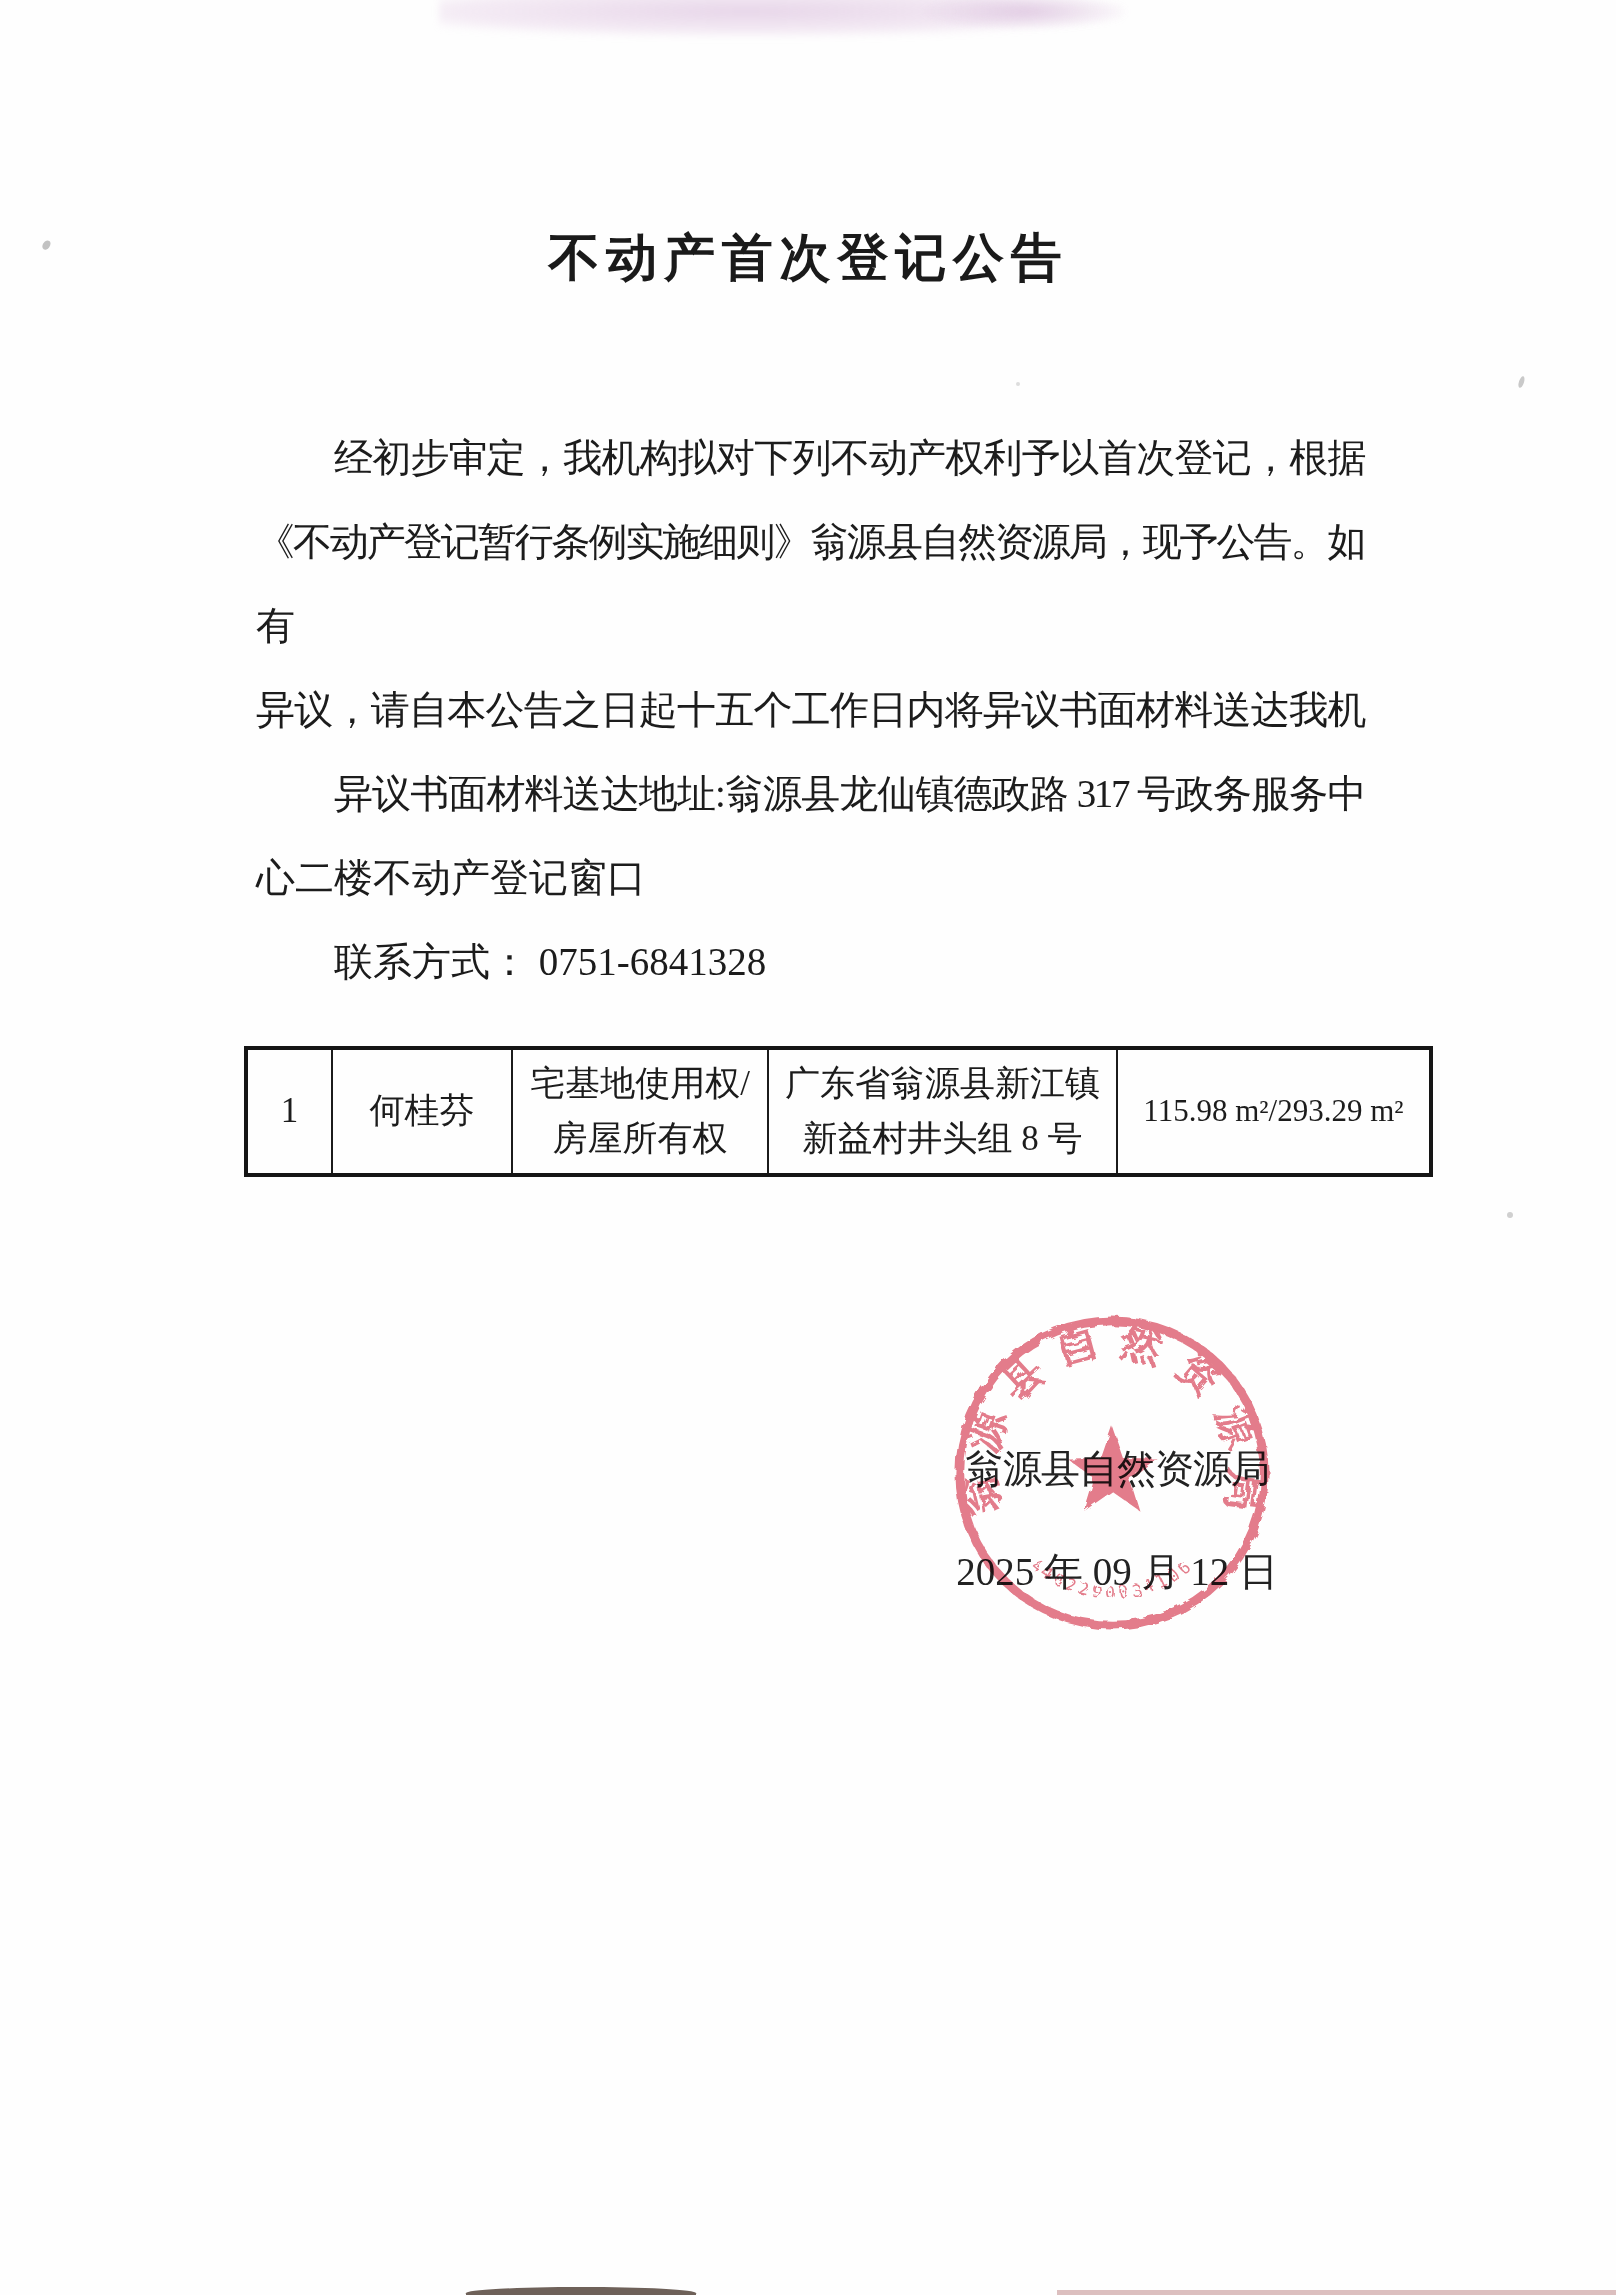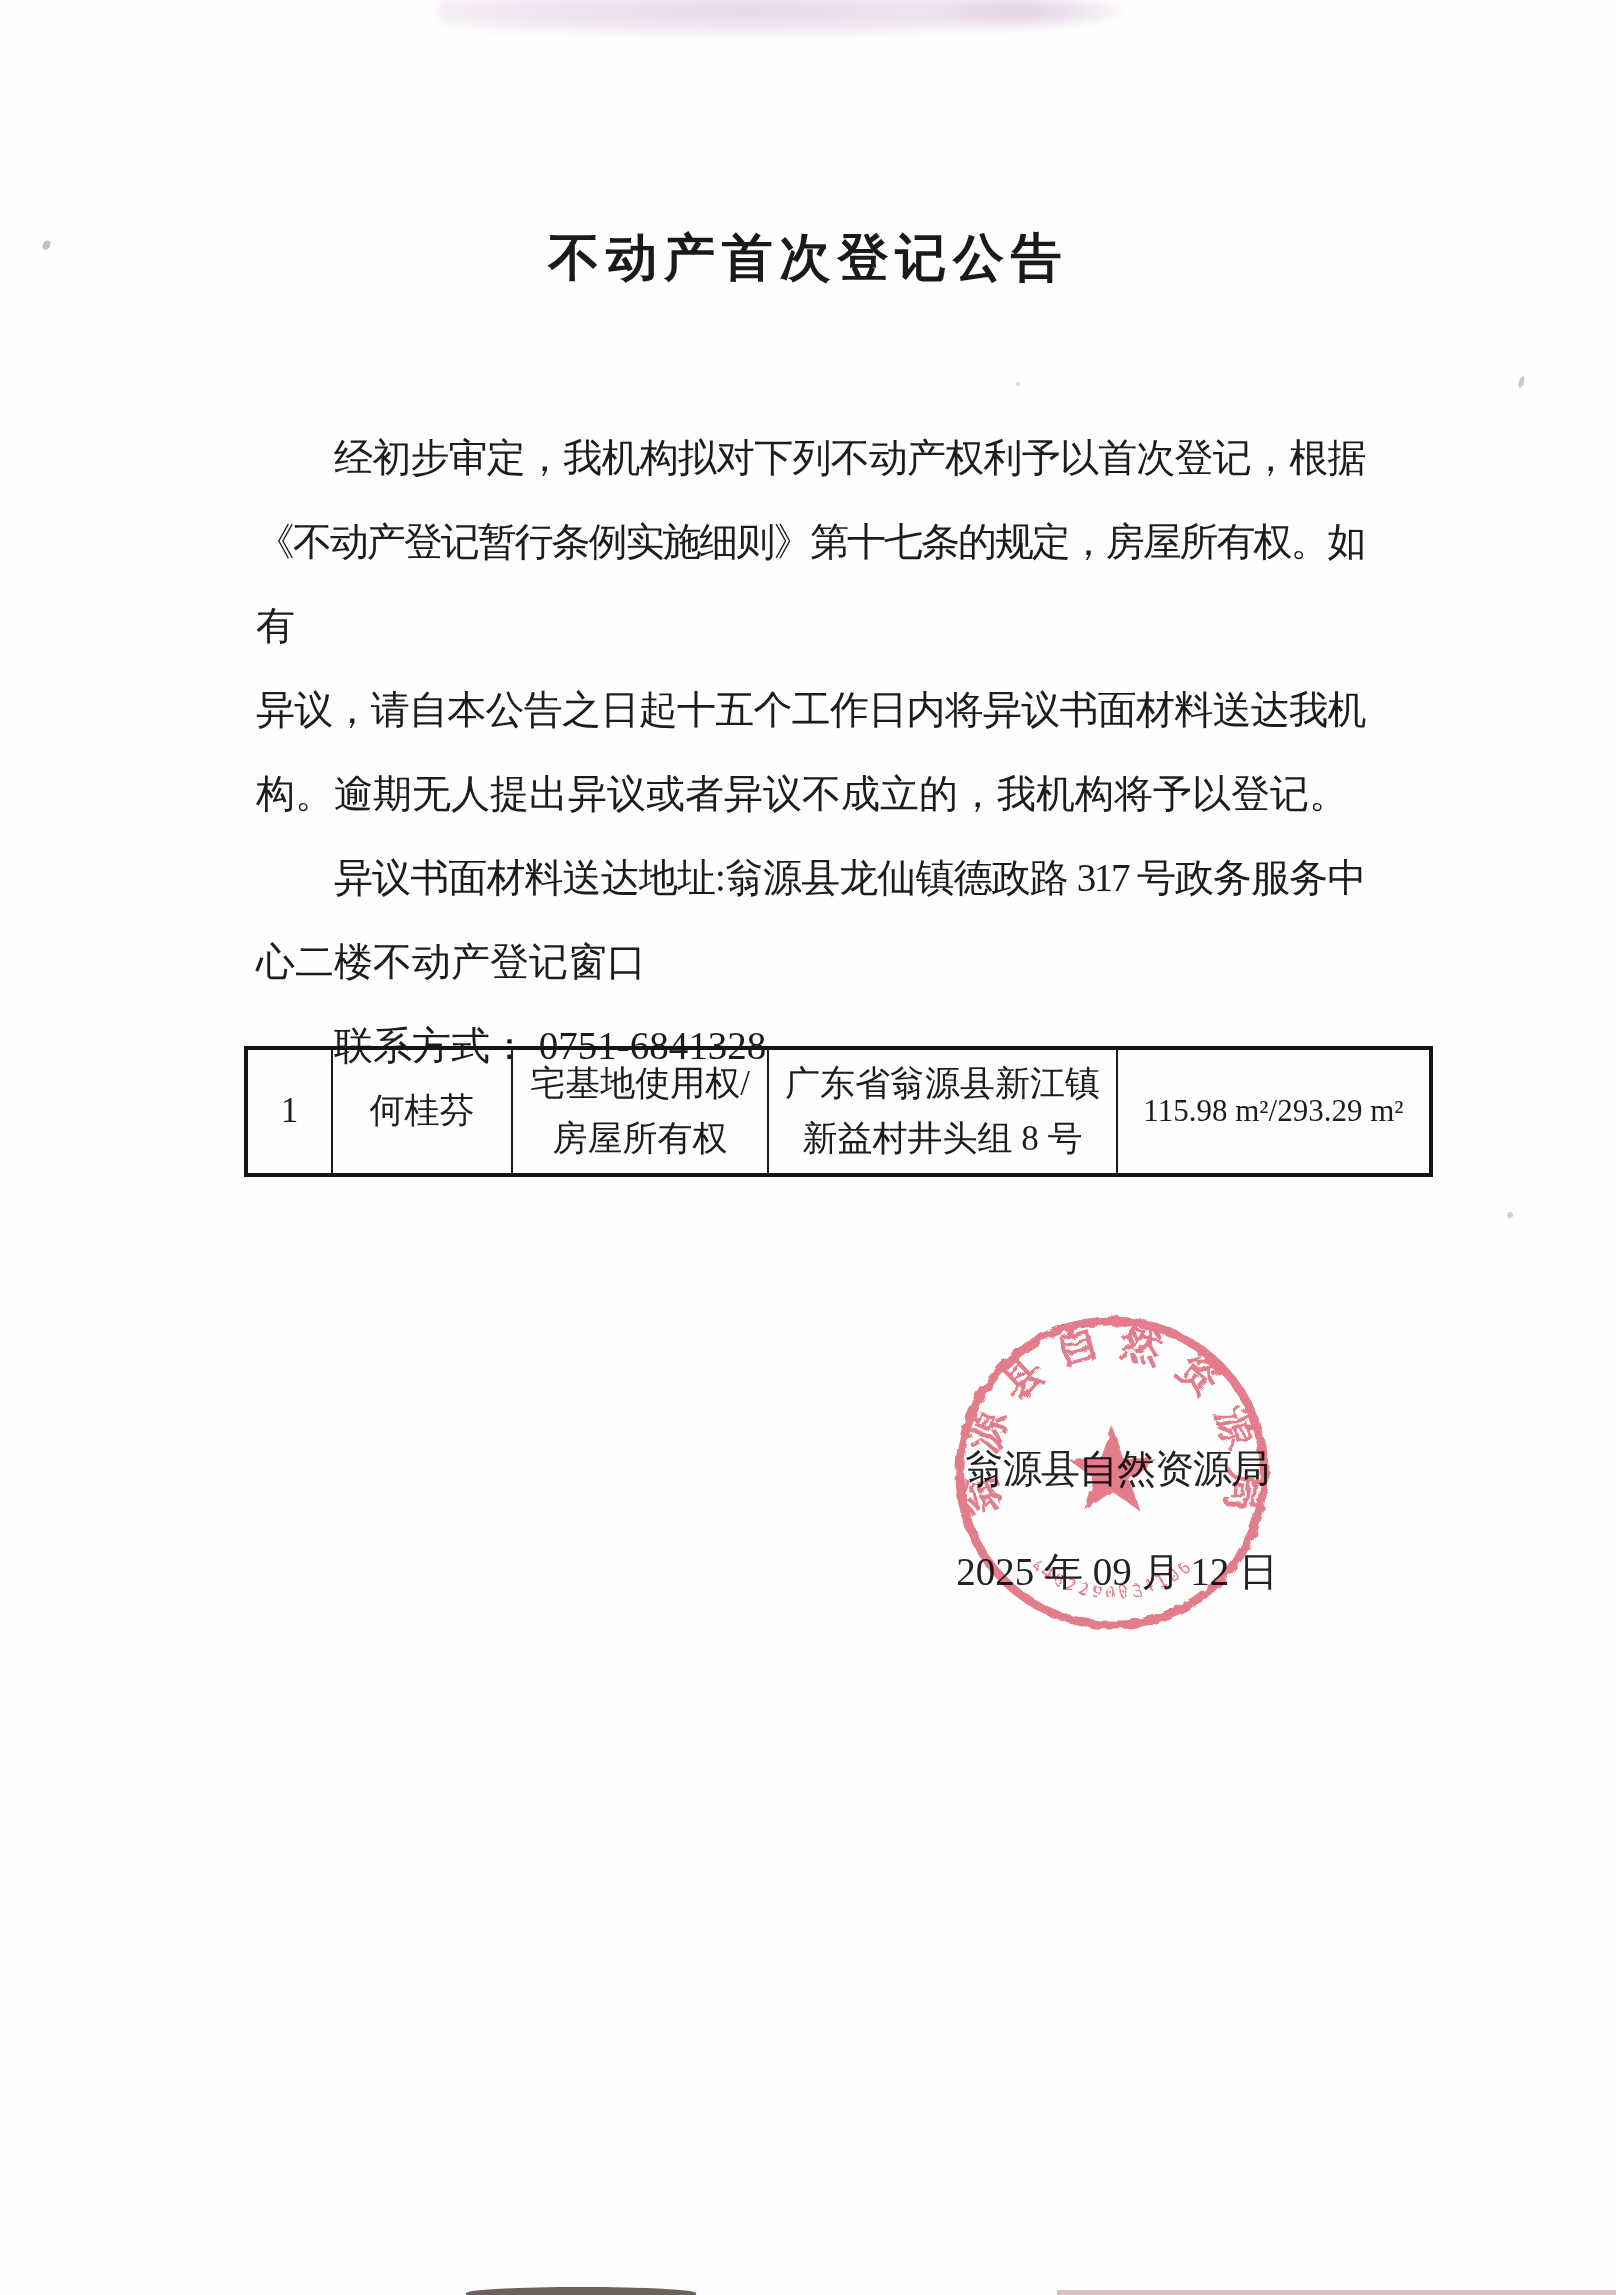--- a/index.html
+++ b/index.html
@@ -96,23 +96,22 @@
   <div class="speck b"></div>
   <div class="speck c"></div>
   <div class="speck d"></div>
   <div class="bottom-strip1"></div>
   <div class="bottom-strip2"></div>
 
   <div class="title">不动产首次登记公告</div>
 
   <div class="bodyblock">
     <div class="line indent fill">经初步审定，我机构拟对下列不动产权利予以首次登记，根据</div>
-    <div class="line fill">《不动产登记暂行条例实施细则》第十七条的规定，房屋所有权。如有</div>
+    <div class="line fill">《不动产登记暂行条例实施细则》翁源县自然资源局，现予公告。如有</div>
     <div class="line fill">异议，请自本公告之日起十五个工作日内将异议书面材料送达我机</div>
-    <div class="line">构。逾期无人提出异议或者异议不成立的，我机构将予以登记。</div>
     <div class="line indent fill">异议书面材料送达地址:翁源县龙仙镇德政路 317 号政务服务中</div>
     <div class="line">心二楼不动产登记窗口</div>
     <div class="line indent">联系方式：  0751-6841328</div>
   </div>
 
   <table class="regtable">
     <colgroup>
       <col style="width:86px">
         <col style="width:180px">
         <col style="width:256px">

